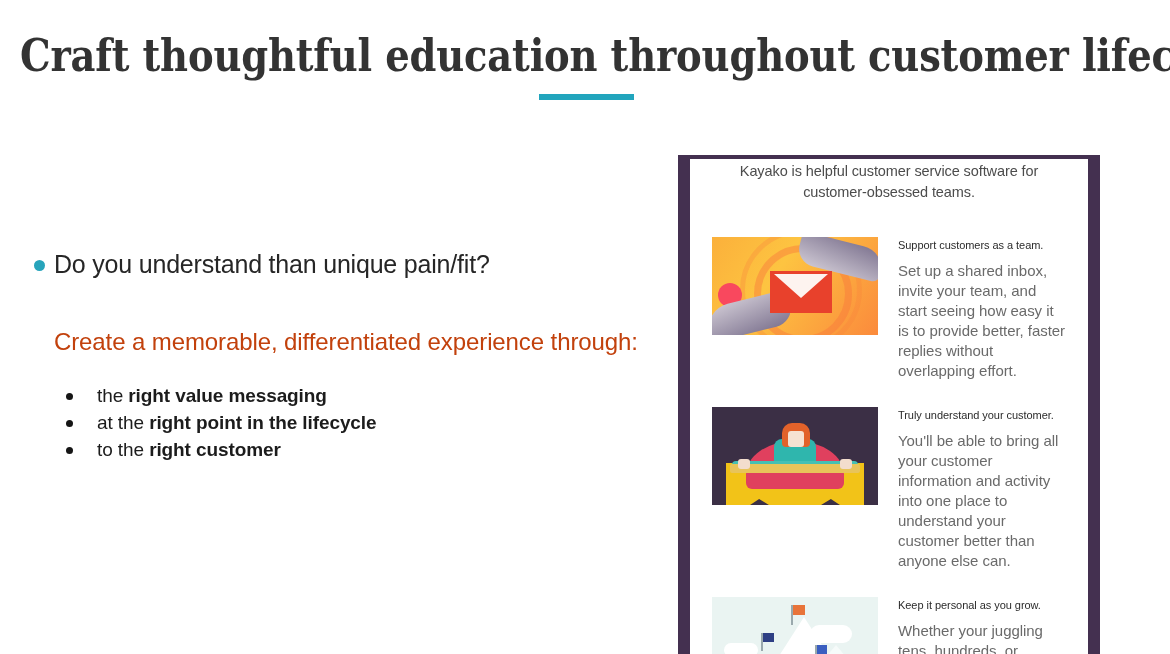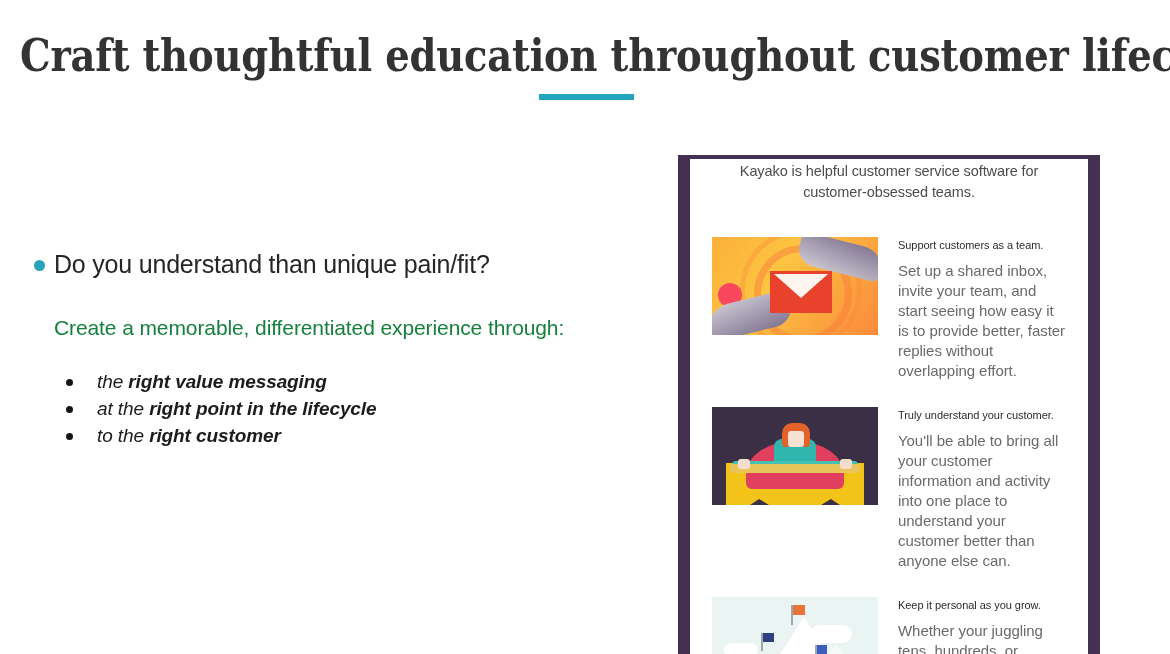--- a/index.html
+++ b/index.html
@@ -62,32 +62,31 @@
     flex: 0 0 auto;
   }
   .lead-text {
     font-size: 25px;
     line-height: 32px;
     color: #262626;
     font-weight: 500;
     letter-spacing: -0.2px;
   }
   .sub-lead {
-    margin-top: 34px;
+    margin-top: 48px;
     margin-left: 20px;
-    font-size: 21px;
+    font-size: 24px;
     line-height: 28px;
-    color: #15803d;
+    color: #c2410c;
     letter-spacing: -0.1px;
   }
   .sub-list {
     margin: 26px 0 16px 0;
     padding: 0;
     list-style: none;
-    font-style: italic;
   }
   .sub-list li {
     position: relative;
     padding-left: 63px;
     font-size: 19px;
     line-height: 27px;
     color: #1c1c1c;
     letter-spacing: -0.1px;
   }
   .sub-list li .dot {

